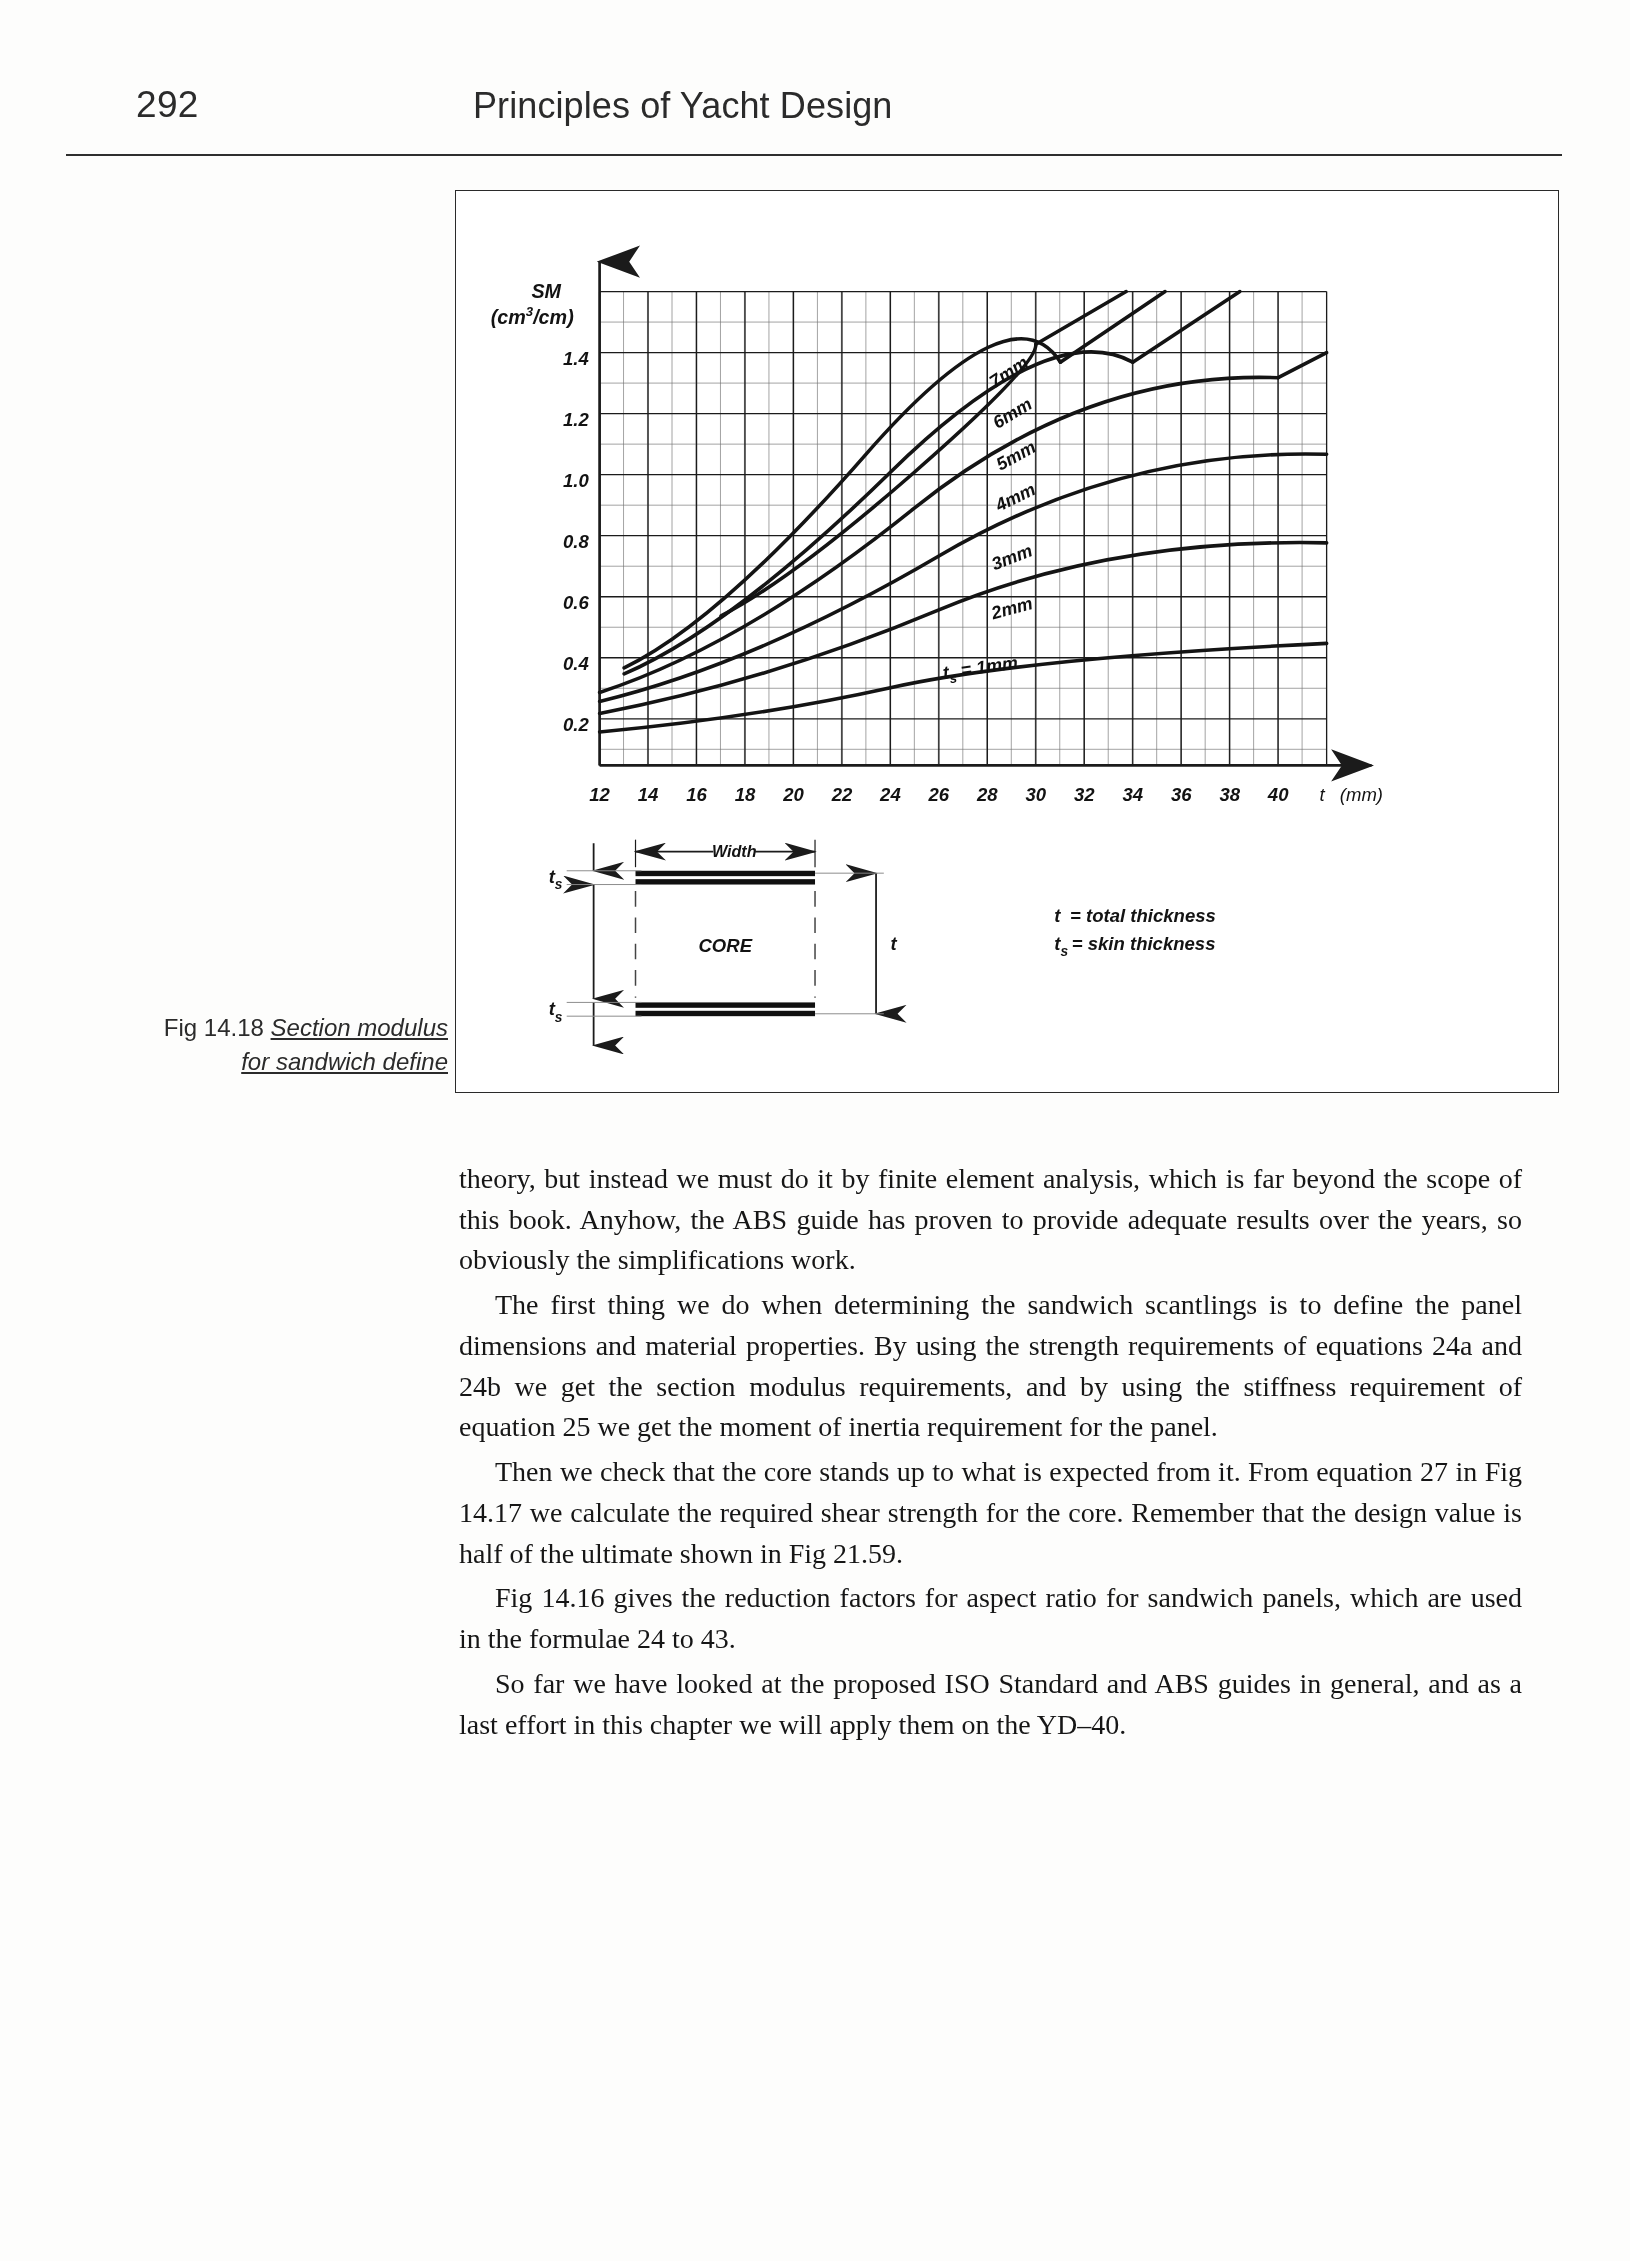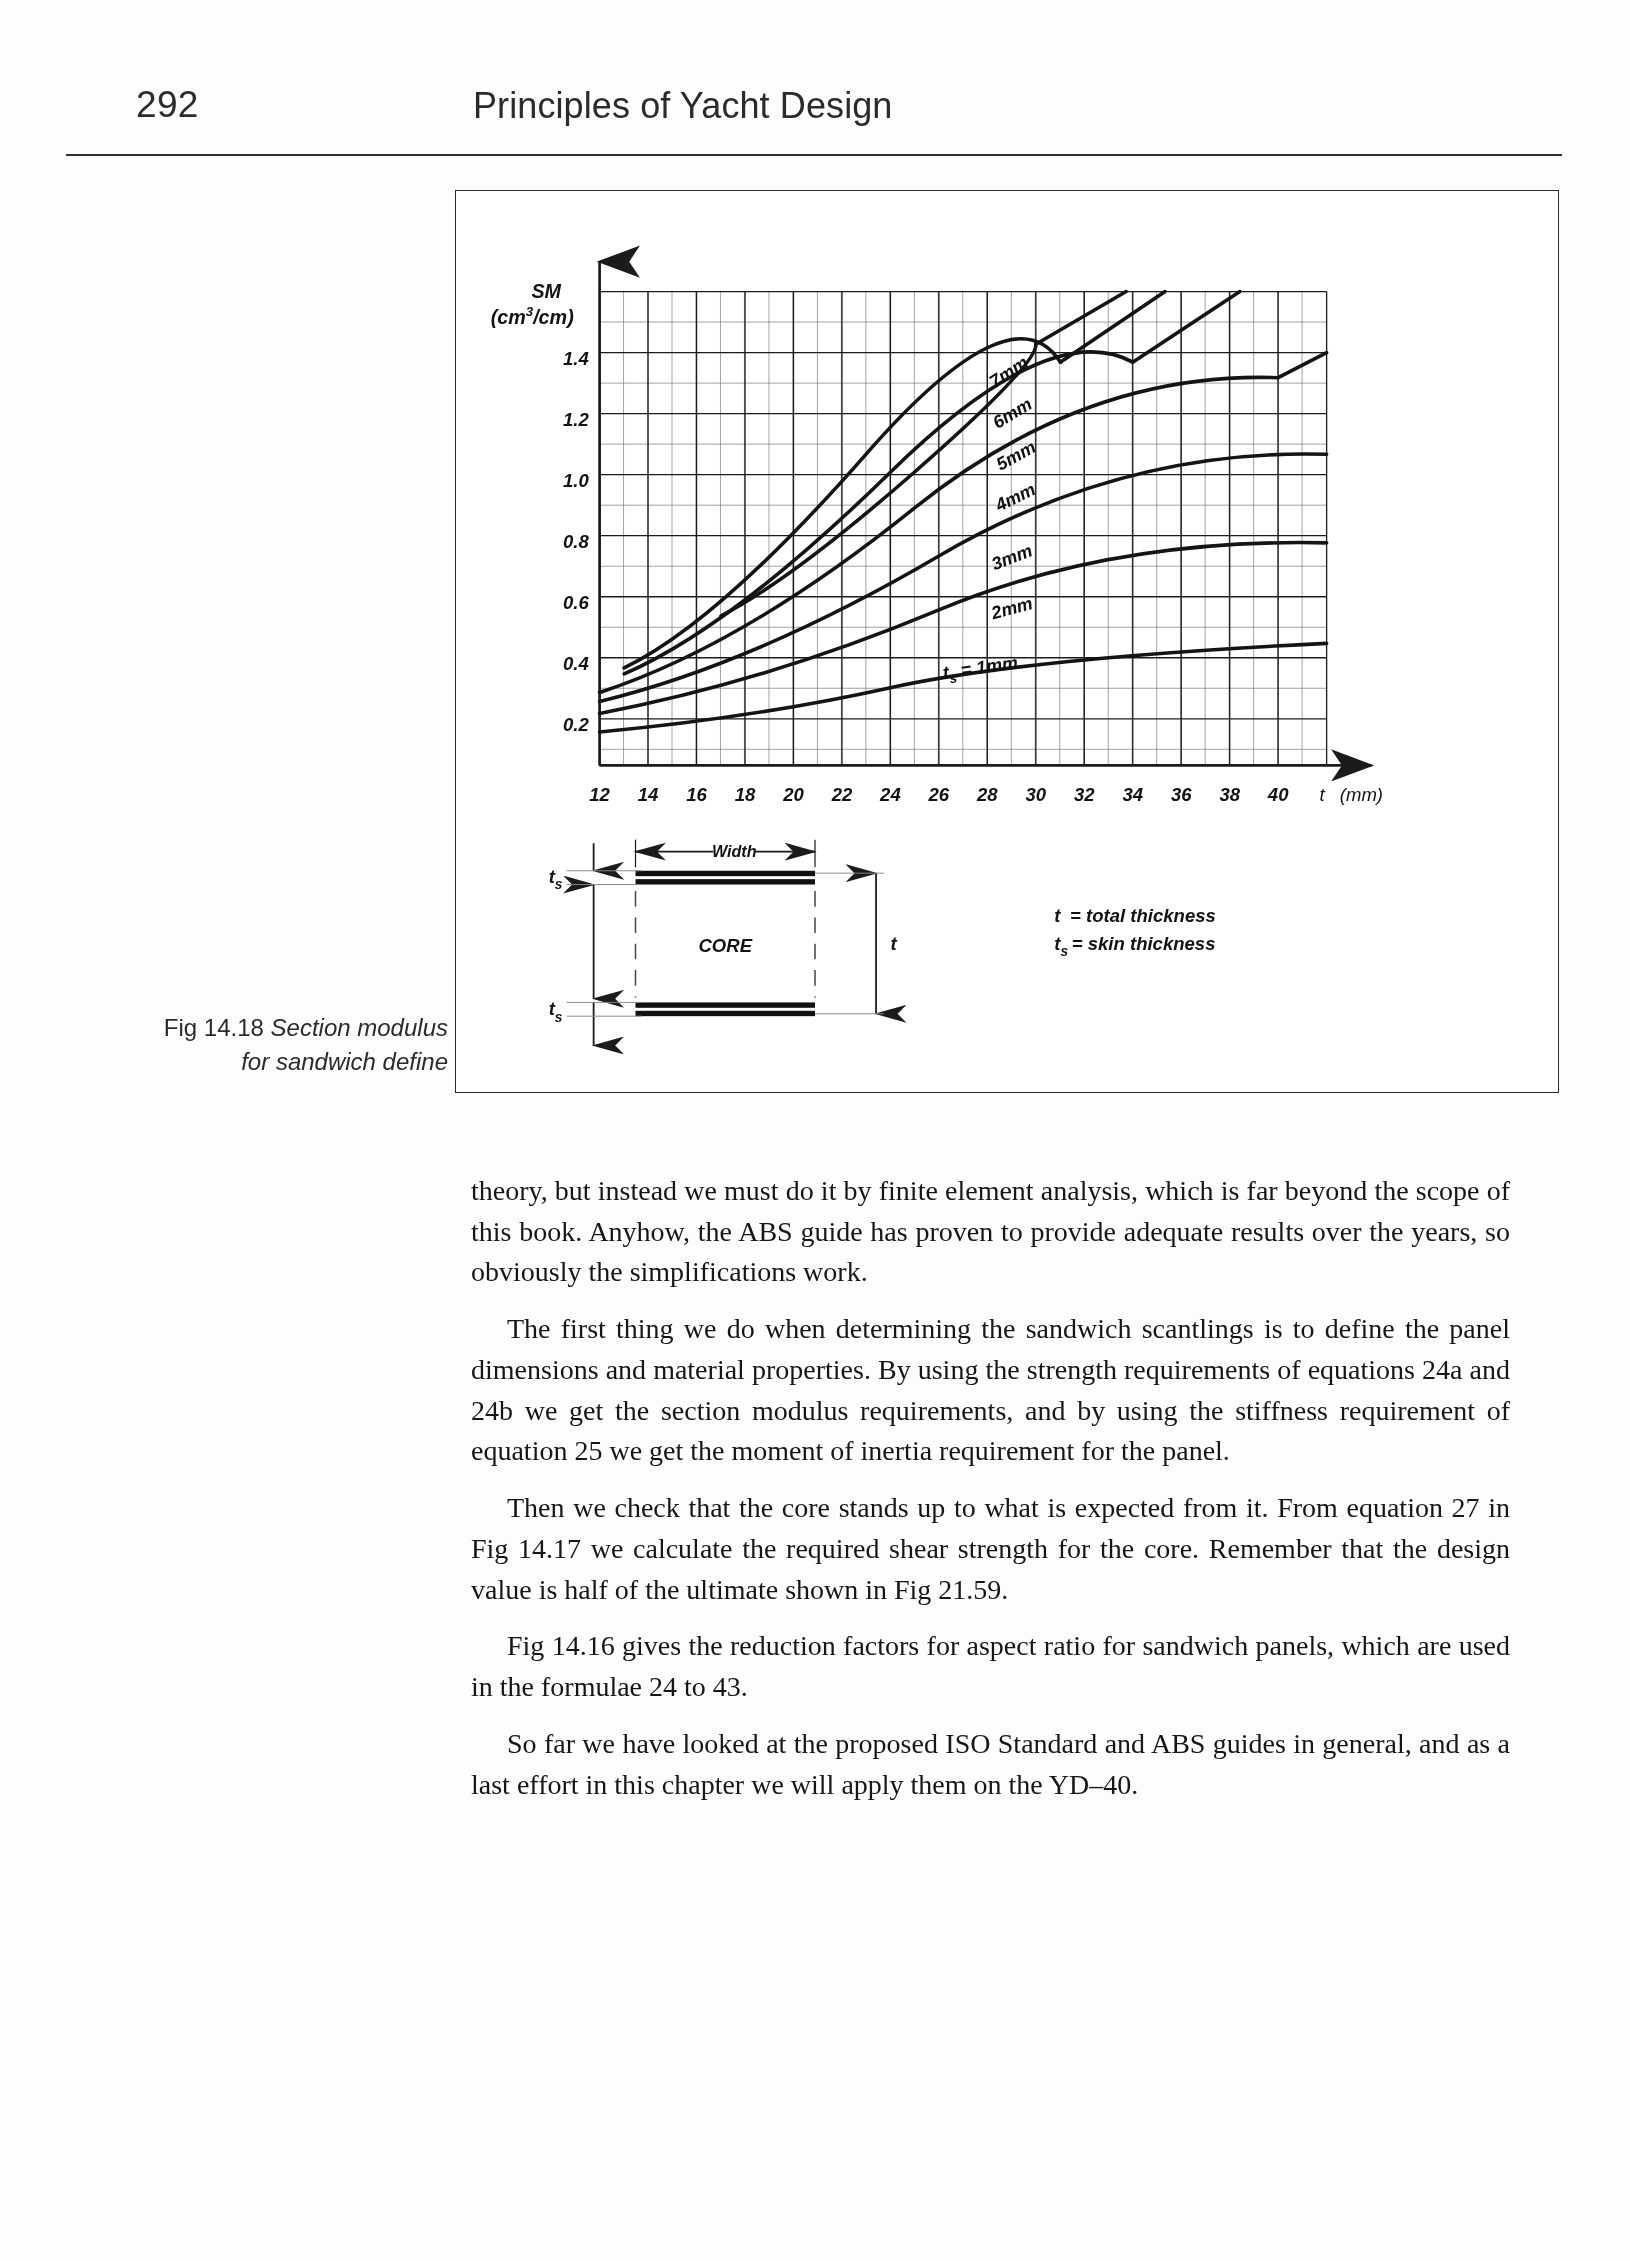--- a/index.html
+++ b/index.html
@@ -18,27 +18,27 @@
 
   
   .figbox{position:absolute;left:455px;top:190px;width:1104px;height:903px;
           border:1.8px solid #2a2a2a;background:#fff;box-sizing:border-box;}
   .figsvg{position:absolute;left:0;top:0;}
 
   
   .caption{position:absolute;left:89px;top:1011px;width:359px;
            font-family:"Liberation Sans",sans-serif;font-size:24px;line-height:1.42;
            color:#2b2b2b;text-align:right;}
-  .caption .it{font-style:italic;}
+  .caption .it{font-style:italic;text-decoration:underline;}
 
   
   .body{position:absolute;left:455px;top:1155px;width:1071px;
         font-family:"Liberation Serif",serif;font-size:28px;line-height:1.455;
         color:#161616;text-align:justify;}
-  .body p{margin:16px;text-indent:0;}
+  .body p{margin:4px;text-indent:0;}
   .body p.ind{text-indent:36px;}
 </style>
 </head>
 <body>
 
 <div class="page">
 
   <div class="hdr">
     <div class="folio">292</div>
     <div class="runhead">Principles of Yacht Design</div>

